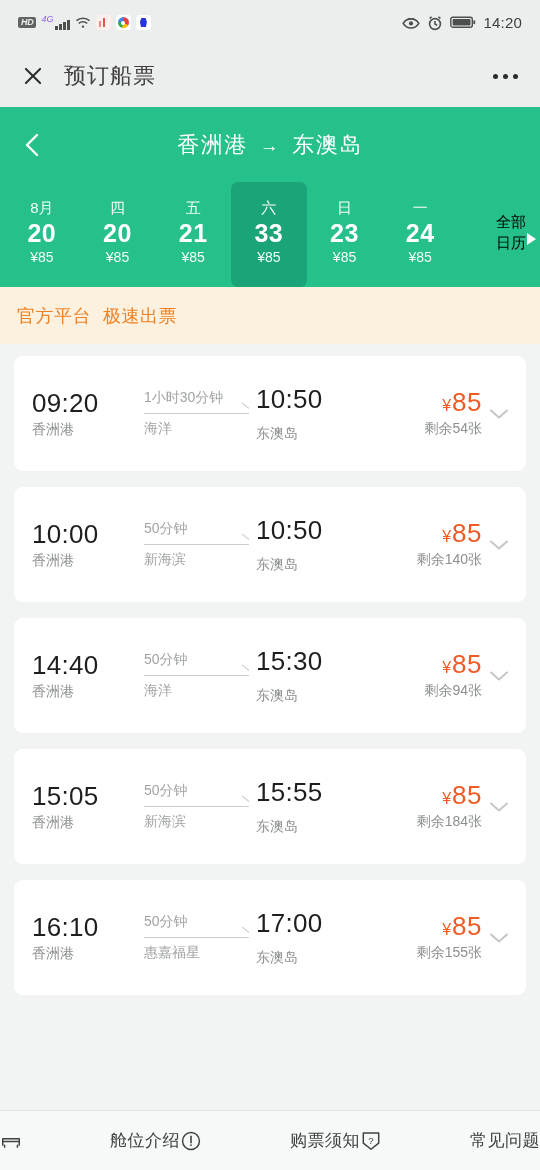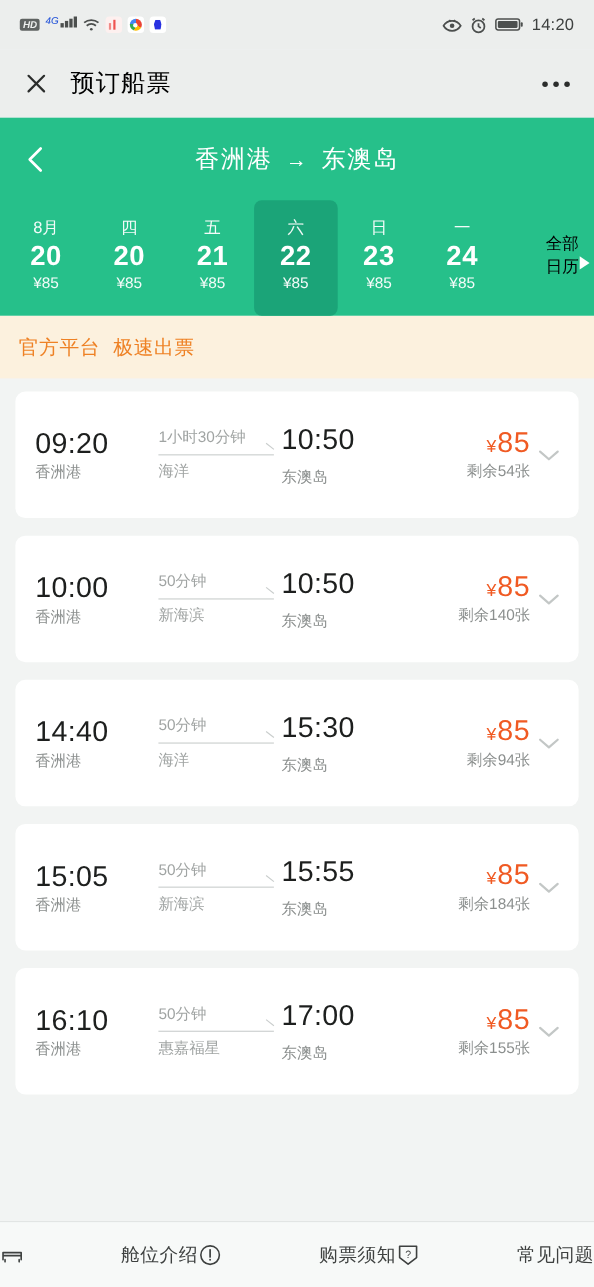--- a/index.html
+++ b/index.html
@@ -15,21 +15,21 @@
   .statusbar {
     height:45px; background:#eceeed; flex:0 0 45px;
     display:flex; align-items:center; padding:0 18px;
   }
   .sb-left { display:flex; align-items:center; gap:5px;font-style:italic; }
   .sb-right { display:flex; align-items:center; gap:7px; margin-left:auto; }
   .hd-badge {
     background:#5f6362; color:#eceeed; font-size:9px; font-weight:bold;
     padding:1px 3px; border-radius:2px; letter-spacing:-0.3px; line-height:1.1;
   }
-  .net { display:flex; align-items:flex-start; gap:1px; color:#1d4ed8; }
+  .net { display:flex; align-items:flex-end; gap:1px; color:#8b5cf6; }
   .net .g { font-size:9px; line-height:1; margin-bottom:6px; margin-right:1px;}
   .bars { display:flex; align-items:flex-end; gap:1.5px; }
   .bars i { width:2.5px; background:#4c4f4e; display:block; }
   .bars i:nth-child(1){height:4px}.bars i:nth-child(2){height:6px}
   .bars i:nth-child(3){height:8px}.bars i:nth-child(4){height:10px}
   .appicon { width:15px; height:15px; border-radius:3.5px; display:block; }
   .ai-chart { background:#fdf0ef; position:relative; overflow:hidden; }
   .ai-chart::before{content:"";position:absolute;left:3px;bottom:3px;width:2.5px;height:6px;background:#f08a86;}
   .ai-chart::after{content:"";position:absolute;left:7px;bottom:3px;width:2.5px;height:9px;background:#ef5350;}
   .ai-chrome { background:#fff; position:relative; }
@@ -44,21 +44,21 @@
 
   
   .titlebar {
     height:62px; flex:0 0 62px; background:#eceeed;
     display:flex; align-items:center; padding:0 22px;
   }
   .close-x { width:22px; height:22px; position:relative; flex:0 0 22px; cursor:pointer; }
   .close-x::before,.close-x::after{
     content:"";position:absolute;left:0;top:10px;width:22px;height:2px;background:#2b2d2c;border-radius:1px;}
   .close-x::before{transform:rotate(45deg);} .close-x::after{transform:rotate(-45deg);}
-  .page-title { font-size:22px; color:#000000; margin-left:20px; letter-spacing:1px; }
+  .page-title { font-size:22px; color:#404040; margin-left:20px; letter-spacing:1px; }
   .dots { margin-left:auto; display:flex; gap:5px; cursor:pointer; }
   .dots i { width:5px;height:5px;border-radius:50%;background:#2b2d2c;display:block; }
 
   
   .greenhdr { background:#26c08a; flex:0 0 180px; position:relative; }
   .route-row { height:75px; display:flex; align-items:center; position:relative; }
   .back-arrow { position:absolute; left:20px; width:26px; height:26px; cursor:pointer; }
   .route-title {
     width:100%; text-align:center; color:#ffffff; font-size:22px; letter-spacing:1.5px;
   }
@@ -202,21 +202,21 @@
         <span class="d-day">20</span>
         <span class="d-price">¥85</span>
       </div>
       <div class="date-cell">
         <span class="d-week">五</span>
         <span class="d-day">21</span>
         <span class="d-price">¥85</span>
       </div>
       <div class="date-cell sel">
         <span class="d-week">六</span>
-        <span class="d-day">22</span>
+        <span class="d-day">33</span>
         <span class="d-price">¥85</span>
       </div>
       <div class="date-cell">
         <span class="d-week">日</span>
         <span class="d-day">23</span>
         <span class="d-price">¥85</span>
       </div>
       <div class="date-cell">
         <span class="d-week">一</span>
         <span class="d-day">24</span>

